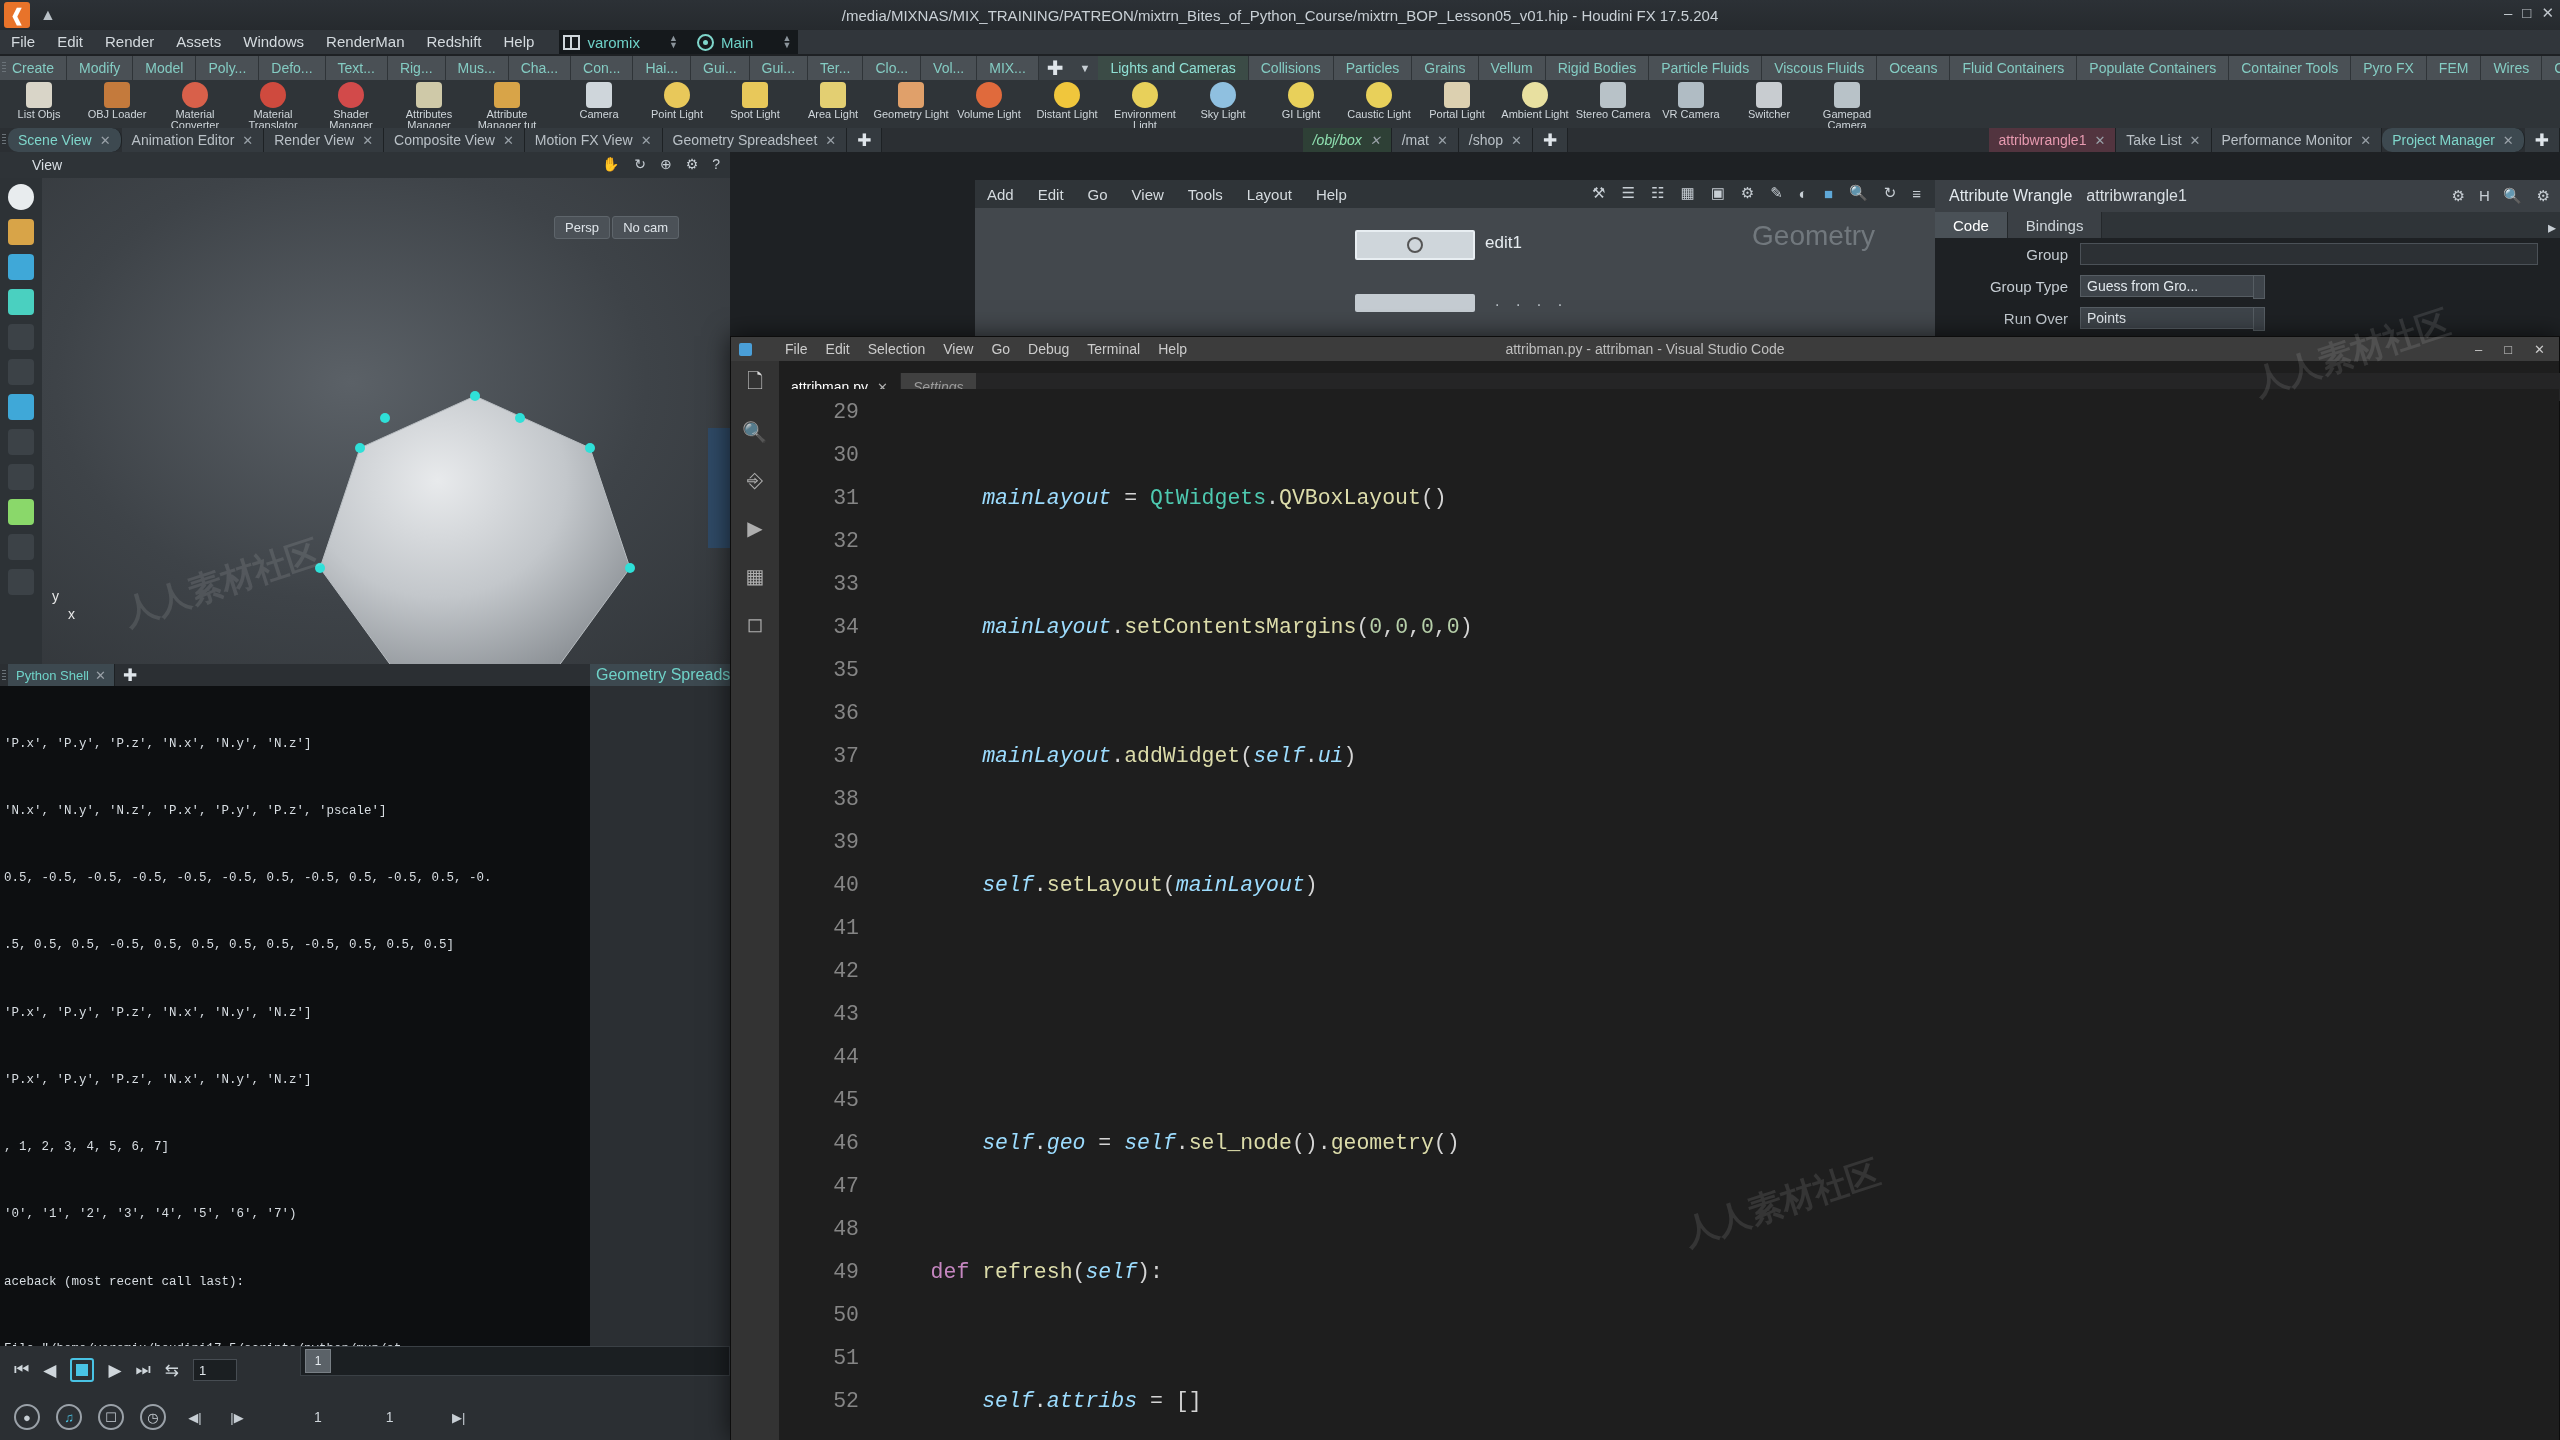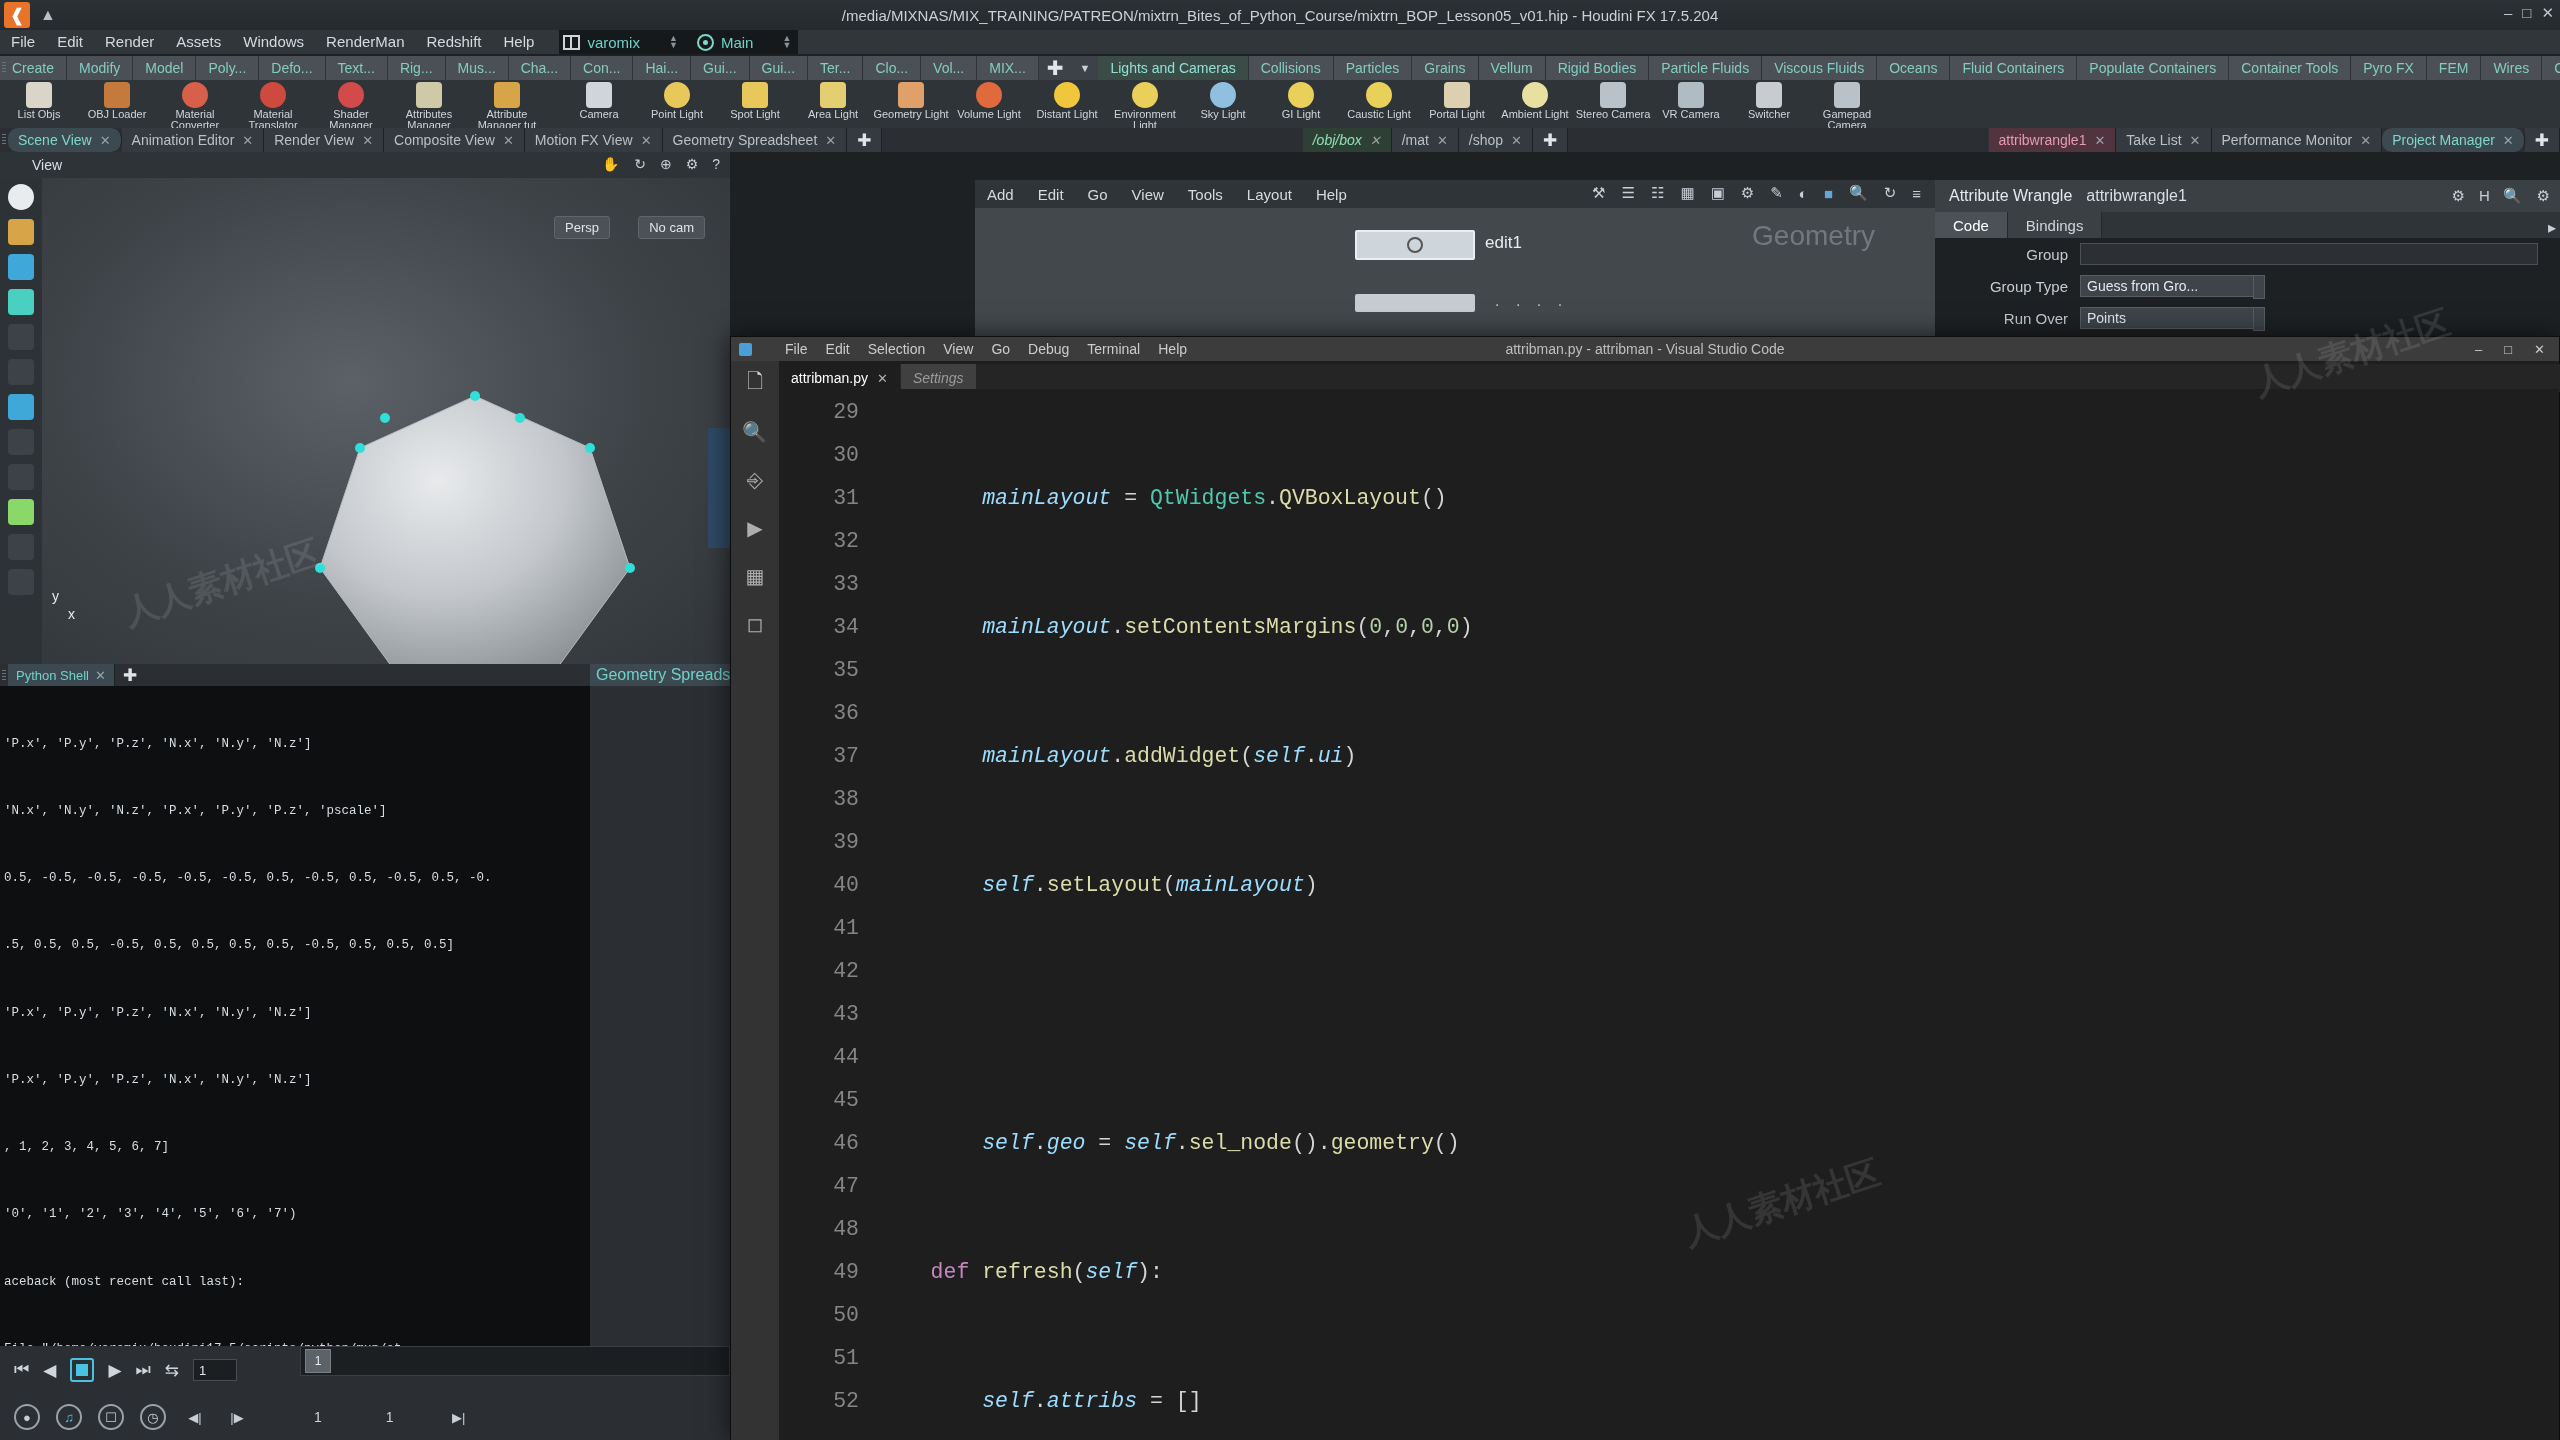--- a/index.html
+++ b/index.html
@@ -118,21 +118,21 @@
   .vp-left-toolbar{
     position:absolute;left:0;top:26px;width:42px;height:486px;background:#2d3236;
     display:flex;flex-direction:column;align-items:center;padding-top:6px;gap:9px;
   }
   .vtool{width:26px;height:26px;border-radius:4px;background:#3c4247;}
   .persp-btn{
     position:absolute;right:120px;top:38px;background:#4b5157;color:#dfe5ea;
     font-size:13px;padding:3px 10px;border-radius:3px;border:1px solid #5e656b;
   }
   .nocam-btn{
-    position:absolute;right:25px;top:38px;background:#4b5157;color:#dfe5ea;
+    position:absolute;right:51px;top:38px;background:#4b5157;color:#dfe5ea;
     font-size:13px;padding:3px 10px;border-radius:3px;border:1px solid #5e656b;
   }
   .vp-right-strip{
     position:absolute;right:0;top:250px;width:22px;height:120px;background:#2f4a66;
   }
   .sphere {
     position:absolute;left:280px;top:200px;width:390px;height:360px;
   }
 
   
@@ -232,21 +232,21 @@
     position:absolute;left:50%;transform:translateX(-50%);color:#bfbfbf;font-size:14px;white-space:nowrap;
   }
   .vs-wbtn{position:absolute;display:flex;gap:22px;right:14px;color:#cccccc;font-size:13px;}
   .vs-activity{
     position:absolute;left:0;top:24px;width:48px;height:1080px;background:#333333;
     display:flex;flex-direction:column;align-items:center;padding-top:10px;gap:22px;
   }
   .vs-act-ico{width:26px;height:26px;opacity:.75;display:flex;align-items:center;justify-content:center;color:#d7d7d7;font-size:20px;}
   .vs-act-ico.act{opacity:1;}
   .vs-tabs{
-    position:absolute;left:48px;top:27px;width:1782px;height:28px;background:#252526;display:flex;
+    position:absolute;left:48px;top:36px;width:1782px;height:28px;background:#252526;display:flex;
   }
   .vs-tab{
     display:flex;align-items:center;padding:0 12px;font-size:14px;color:#ffffff;background:#1e1e1e;
     border-right:1px solid #252526;
   }
   .vs-tab .dot{margin-left:9px;color:#b0b0b0;font-size:13px;}
   .vs-tab.inactive{background:#404040;color:#9b9b9b;font-style:italic;}
   .vs-gutter{
     position:absolute;left:48px;top:52px;width:90px;height:1052px;background:#1e1e1e;
     text-align:right;color:#858585;font-family:"Liberation Mono",monospace;font-size:21.5px;

